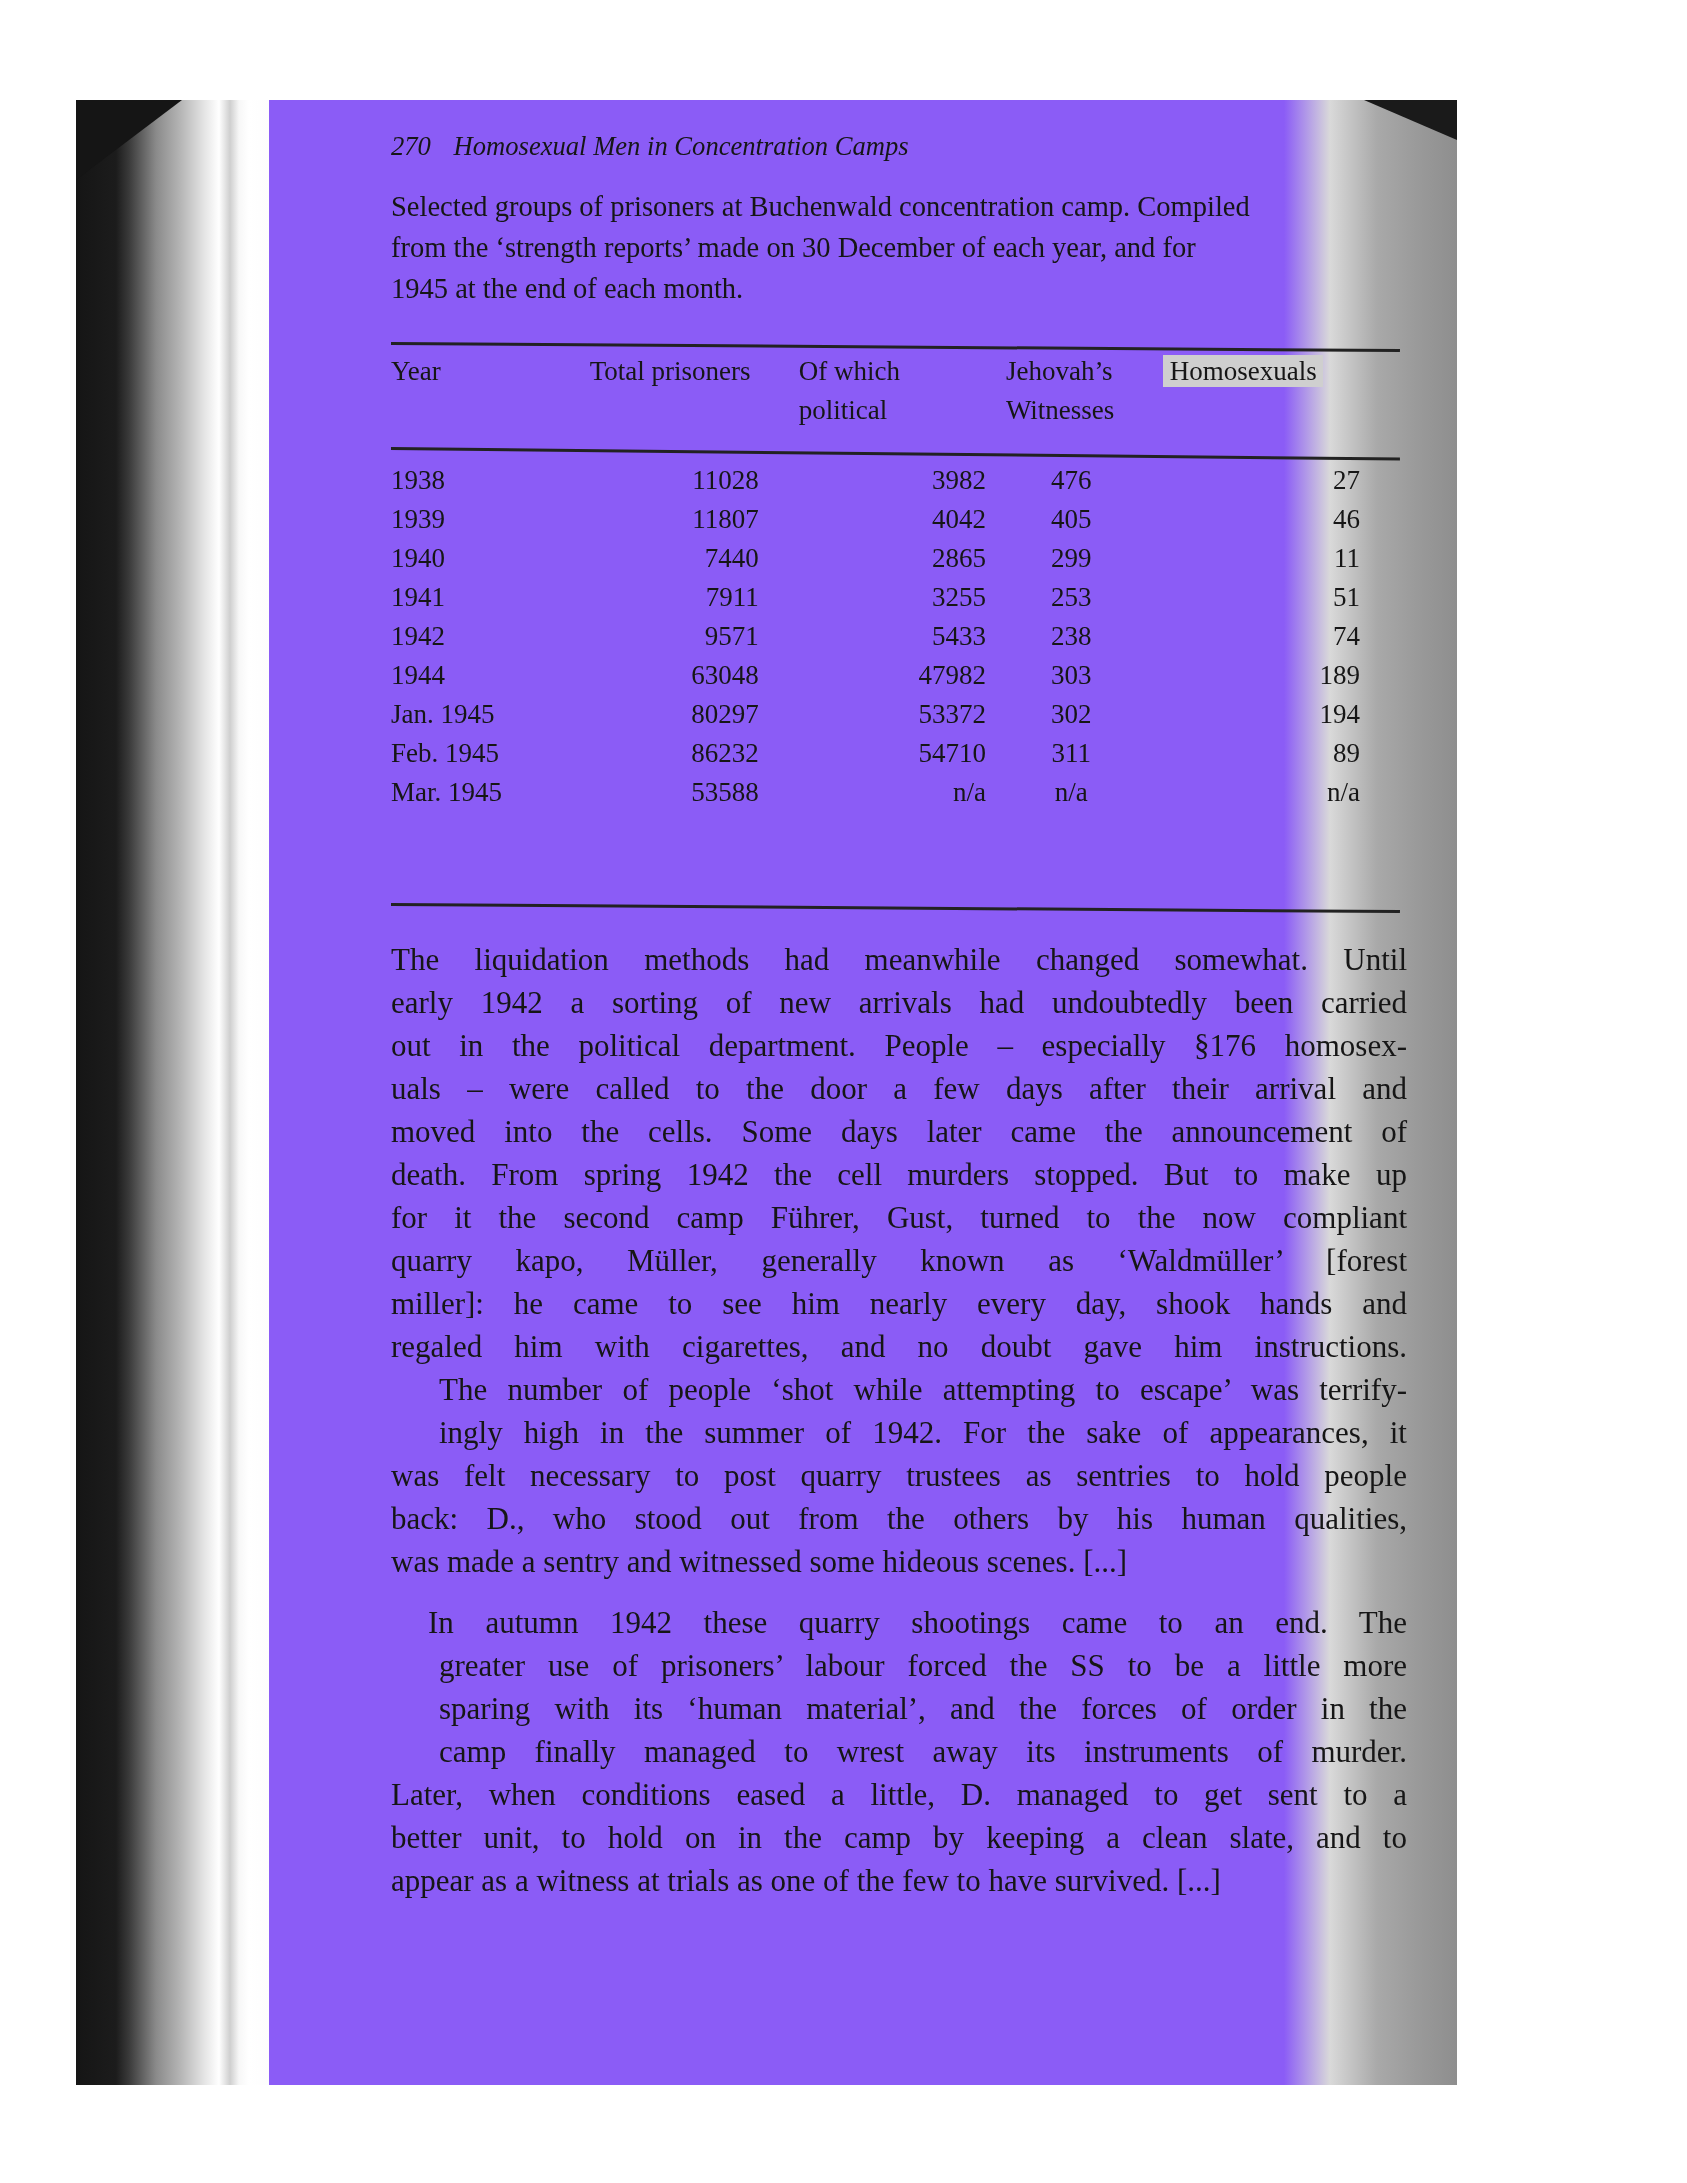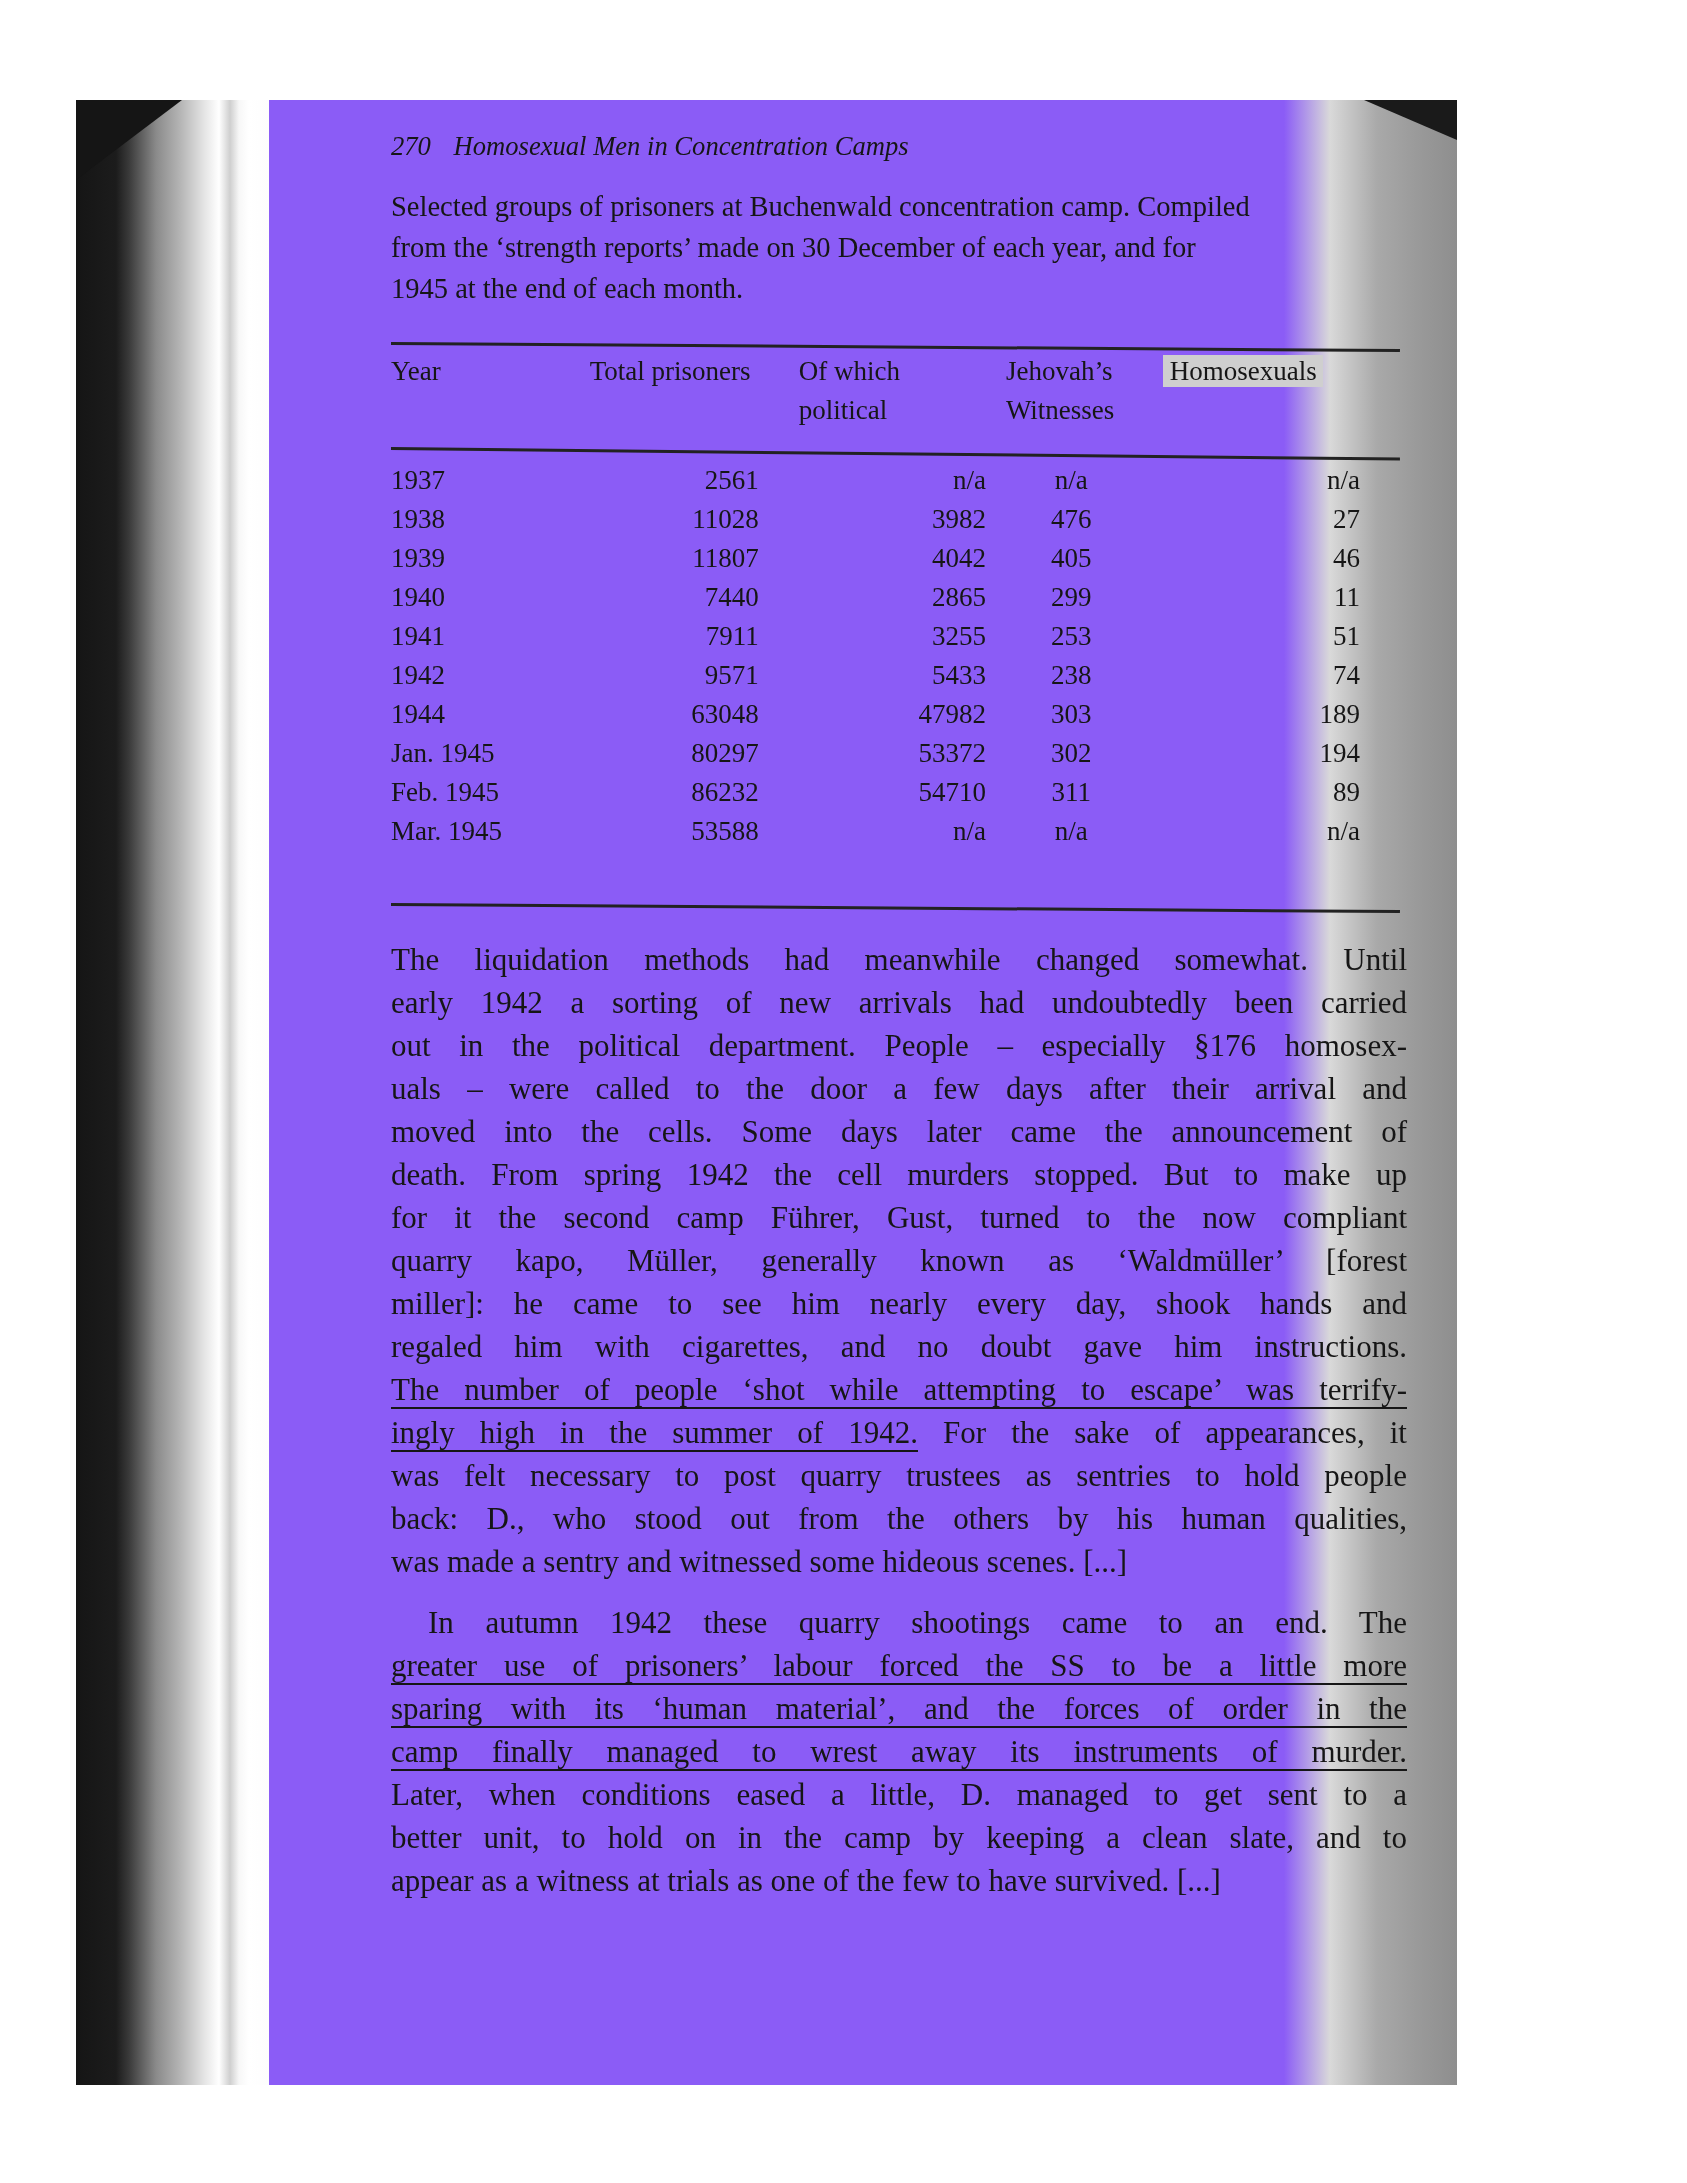--- a/index.html
+++ b/index.html
@@ -56,21 +56,21 @@
   th.c-total { padding-left: 13.3px !important; }
   th.c-pol { padding-left: 40px !important; }
   th.c-jw { padding-left: 20px !important; }
   th.c-hom { text-align: left !important; padding-left: 6.6px !important; margin-top: 41px; }
   .body-text {
     position: absolute; top: 838px; left: 0; width: 1016px; font-size: 31px; line-height: 43px;
   }
   .body-text .ln { display: block; white-space: nowrap; text-align: justify; text-align-last: justify; }
   .body-text .ln.last { text-align-last: left; }
   .body-text .ln.indent { padding-left: 37px; margin-top: 18px; }
-  .ul { text-decoration: underline; text-decoration-thickness: 2px; text-underline-offset: 6.6px; }
+  .ul { text-decoration-thickness: 2px; text-underline-offset: 6.6px; margin-left: 48px; }
 </style>
 </head>
 <body>
 
 <div class="scan">
   <div class="spine"></div>
   <div class="spine-corner"></div>
   <div class="fore-edge"></div>
   <div class="fore-corner"></div>
 
@@ -94,27 +94,20 @@
       <thead>
         <tr>
           <th class="c-year"><span>Year</span></th>
           <th class="c-total"><span>Total prisoners</span></th>
           <th class="c-pol"><span>Of which</span><br><span>political</span></th>
           <th class="c-jw"><span>Jehovah’s</span><br><span>Witnesses</span></th>
           <th class="c-hom hom"><span>Homosexuals</span></th>
         </tr>
       </thead>
       <tbody id="table-body">
-          <tr>
-            <td class="c-year">1937</td>
-            <td class="c-total">2561</td>
-            <td class="c-pol">n/a</td>
-            <td class="c-jw">n/a</td>
-            <td class="c-hom">n/a</td>
-          </tr>
           <tr>
             <td class="c-year">1938</td>
             <td class="c-total">11028</td>
             <td class="c-pol">3982</td>
             <td class="c-jw">476</td>
             <td class="c-hom">27</td>
           </tr>
           <tr>
             <td class="c-year">1939</td>
             <td class="c-total">11807</td>

